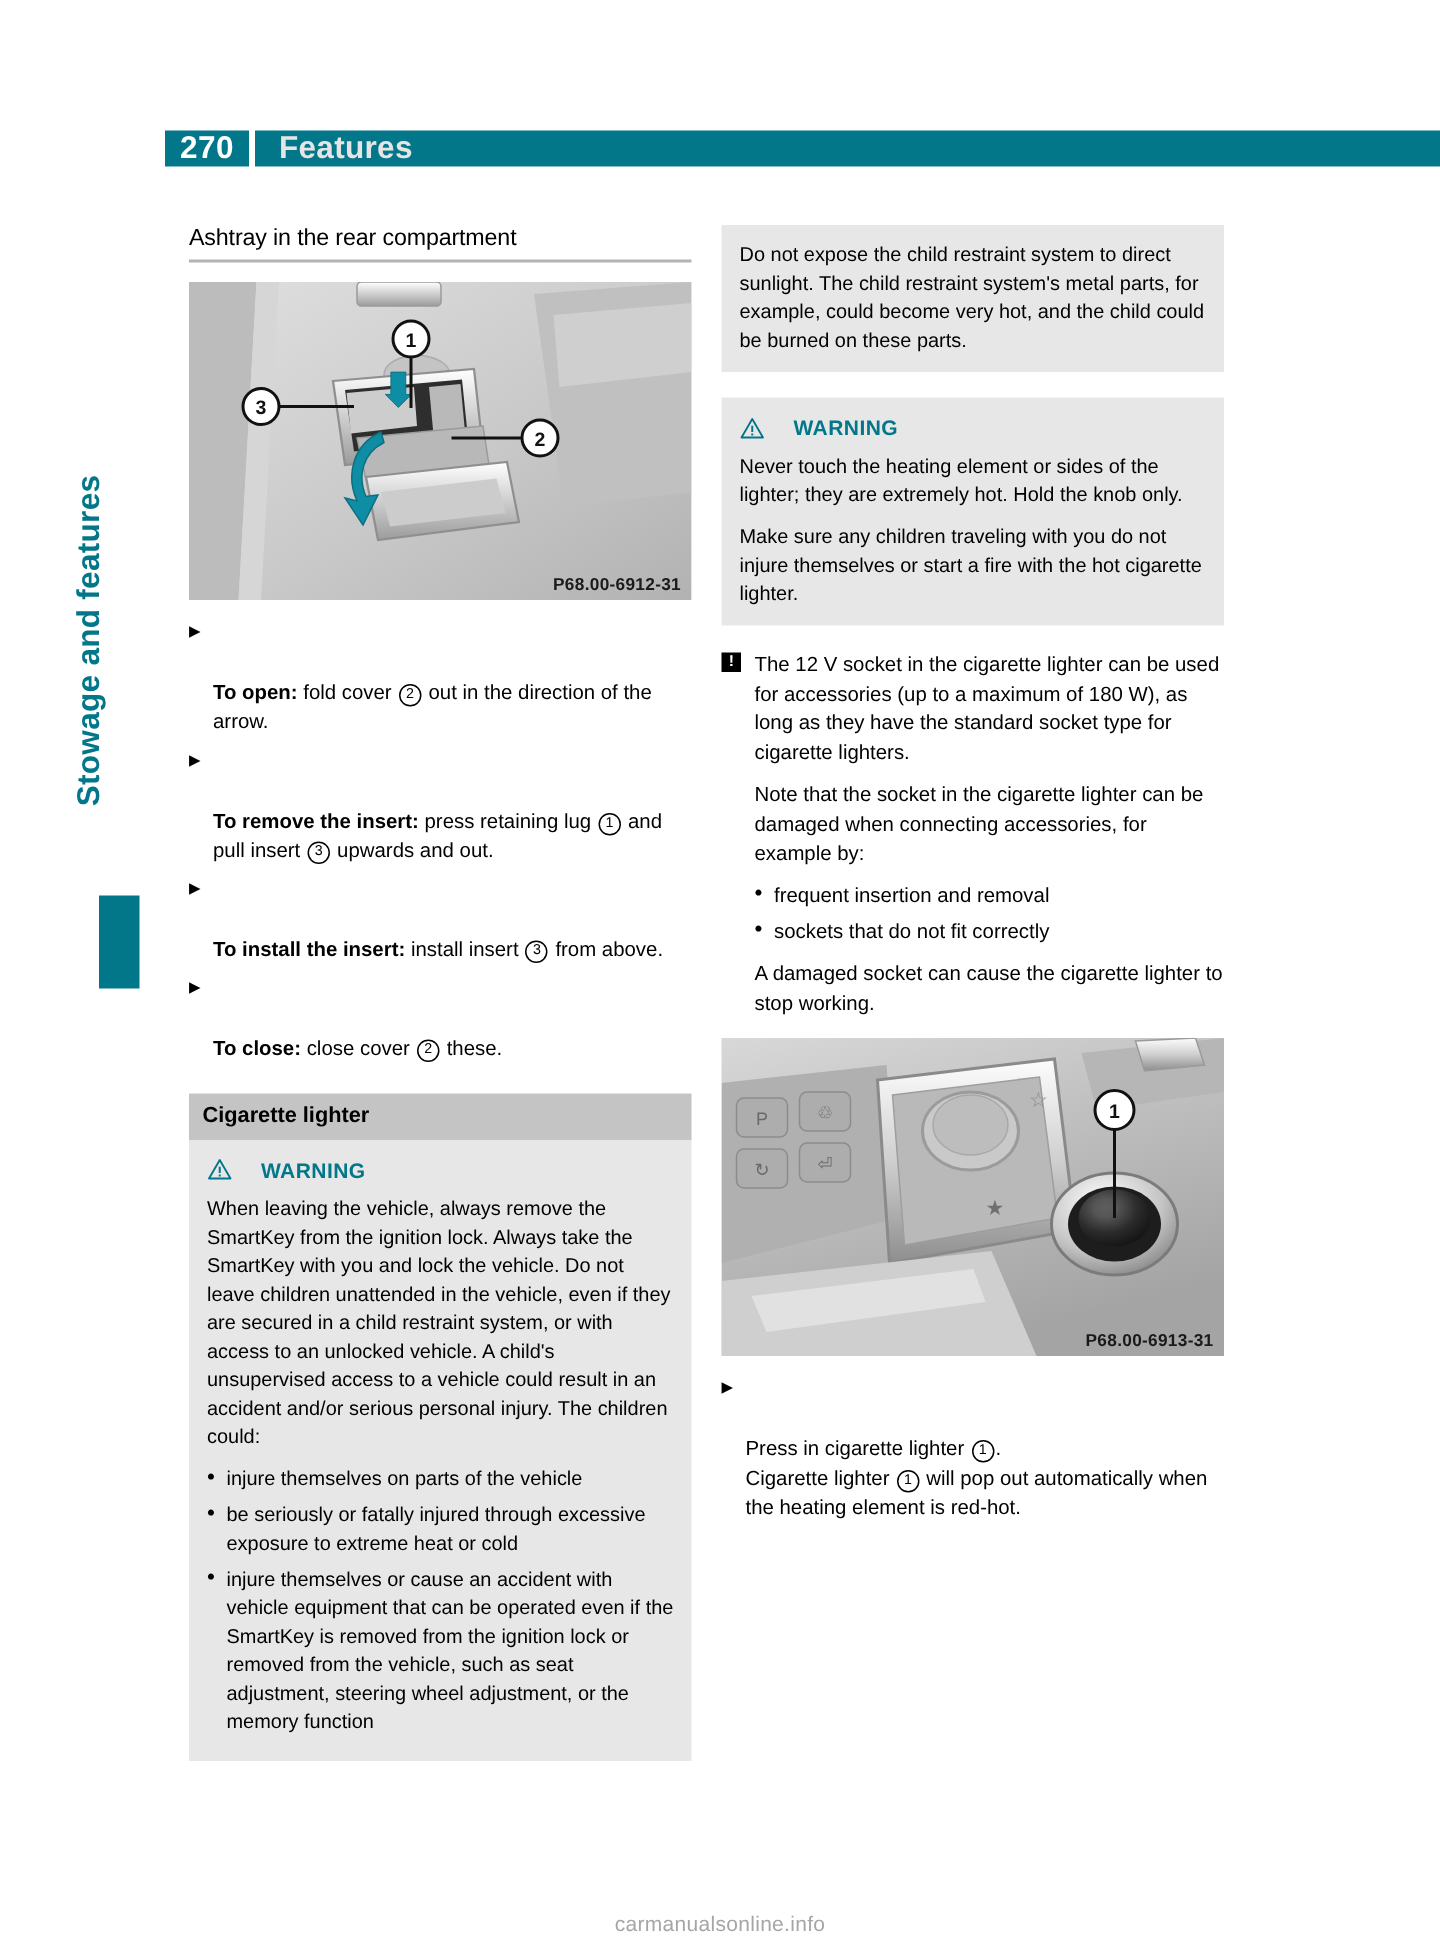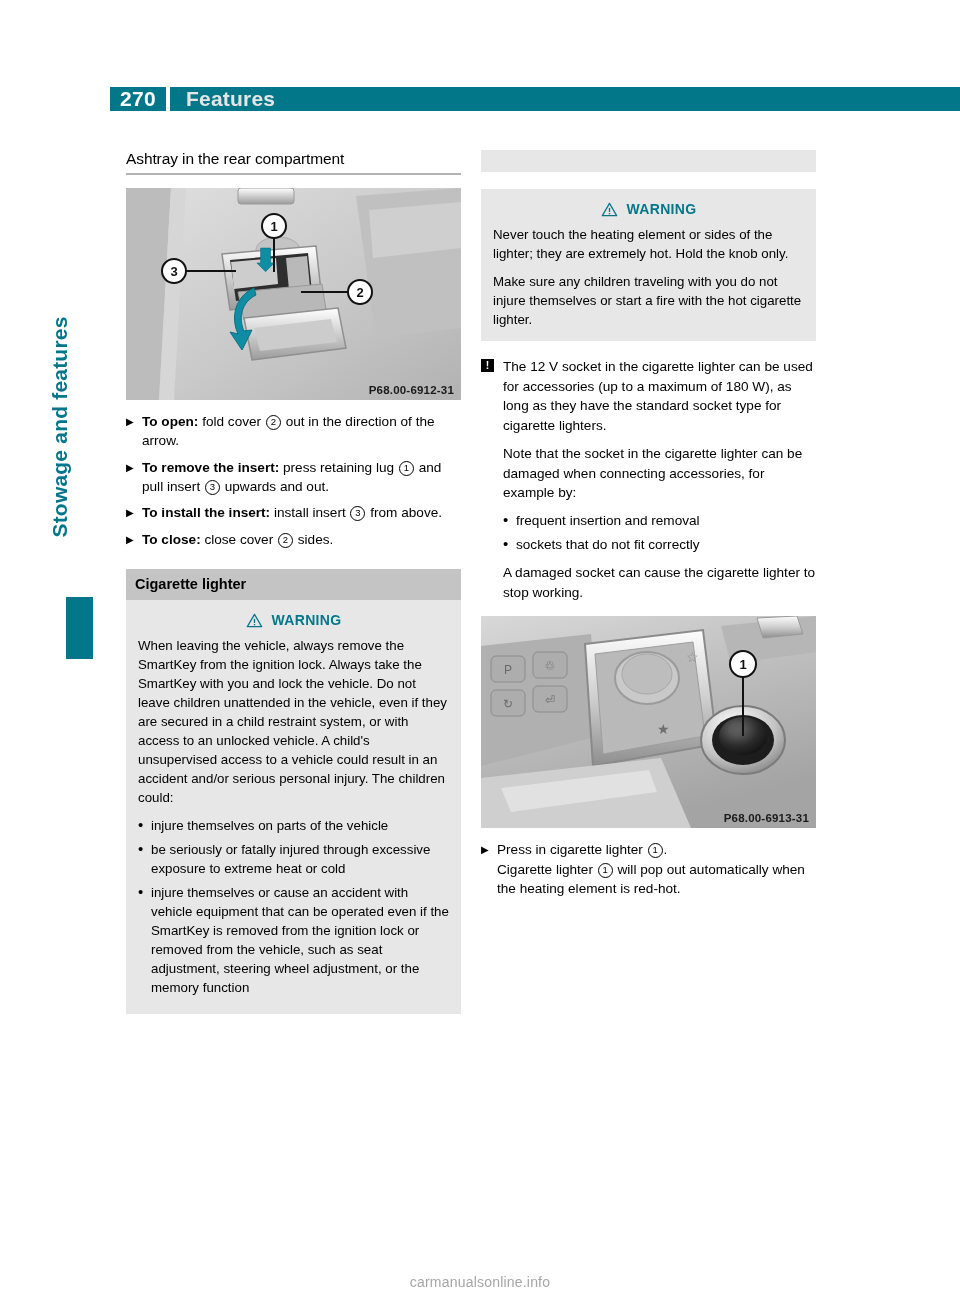--- a/index.html
+++ b/index.html
@@ -125,21 +125,21 @@
     font-size: 13.6px;
     line-height: 1.42;
     margin-bottom: 7px;
   }
   .step-arrow {
     flex: 0 0 16px;
     font-size: 10px;
     line-height: 1.95;
     color: #000;
   }
-  .step-body { flex: 1; }
+  .step-body { flex: 1; margin-top: 40px; }
   .step-body b { font-weight: bold; }
 
   
   .cnum {
     display: inline-block;
     width: 13px;
     height: 13px;
     line-height: 12px;
     border: 1.2px solid #000;
     border-radius: 50%;
@@ -165,23 +165,22 @@
     padding: 10px 12px 12px 12px;
     font-size: 13.3px;
     line-height: 1.43;
   }
   .box p { margin: 0 0 9px 0; }
   .box p:last-child { margin-bottom: 0; }
 
   .warn-head {
     display: flex;
     align-items: center;
-    gap: 9px;
+    gap: 19px;
     margin-bottom: 6px;
-    justify-content: center;
   }
   .warn-tri { width: 17px; height: 15px; display: block; }
   .warn-label {
     color: #03778a;
     font-size: 14px;
     font-weight: bold;
     letter-spacing: .3px;
   }
 
   .bullets { margin: 0; padding: 0; list-style: none; }
@@ -308,21 +307,21 @@
     <li class="step">
       <span class="step-arrow">▶</span>
       <span class="step-body"><b>To remove the insert:</b><span> press retaining lug </span><span class="cnum">1</span><span> and pull insert </span><span class="cnum">3</span><span> upwards and out.</span></span>
     </li>
     <li class="step">
       <span class="step-arrow">▶</span>
       <span class="step-body"><b>To install the insert:</b><span> install insert </span><span class="cnum">3</span><span> from above.</span></span>
     </li>
     <li class="step">
       <span class="step-arrow">▶</span>
-      <span class="step-body"><b>To close:</b><span> close cover </span><span class="cnum">2</span><span> sides.</span></span>
+      <span class="step-body"><b>To close:</b><span> close cover </span><span class="cnum">2</span><span> these.</span></span>
     </li>
   </ul>
 
   <div class="section-band">Cigarette lighter</div>
 
   <div class="box">
     <div class="warn-head">
       <svg class="warn-tri" viewBox="0 0 20 18">
         <path d="M10 1.6 L18.6 16.4 L1.4 16.4 Z" fill="none" stroke="#03778a" stroke-width="1.5" stroke-linejoin="round"></path>
         <rect x="9.2" y="7" width="1.6" height="5" fill="#03778a"></rect>
@@ -344,20 +343,21 @@
         <span class="bullet-dot">•</span>
         <span class="bullet-text">injure themselves or cause an accident with vehicle equipment that can be operated even if the SmartKey is removed from the ignition lock or removed from the vehicle, such as seat adjustment, steering wheel adjustment, or the memory function</span>
       </li>
     </ul>
   </div>
 </div>
 
 <div class="col col-right">
 
   <div class="box">
+    <p>Do not expose the child restraint system to direct sunlight. The child restraint system's metal parts, for example, could become very hot, and the child could be burned on these parts.</p>
   </div>
 
   <div class="box" style="margin-top:17px;">
     <div class="warn-head">
       <svg class="warn-tri" viewBox="0 0 20 18">
         <path d="M10 1.6 L18.6 16.4 L1.4 16.4 Z" fill="none" stroke="#03778a" stroke-width="1.5" stroke-linejoin="round"></path>
         <rect x="9.2" y="7" width="1.6" height="5" fill="#03778a"></rect>
         <rect x="9.2" y="13.2" width="1.6" height="1.6" fill="#03778a"></rect>
       </svg>
       <span class="warn-label">WARNING</span>

